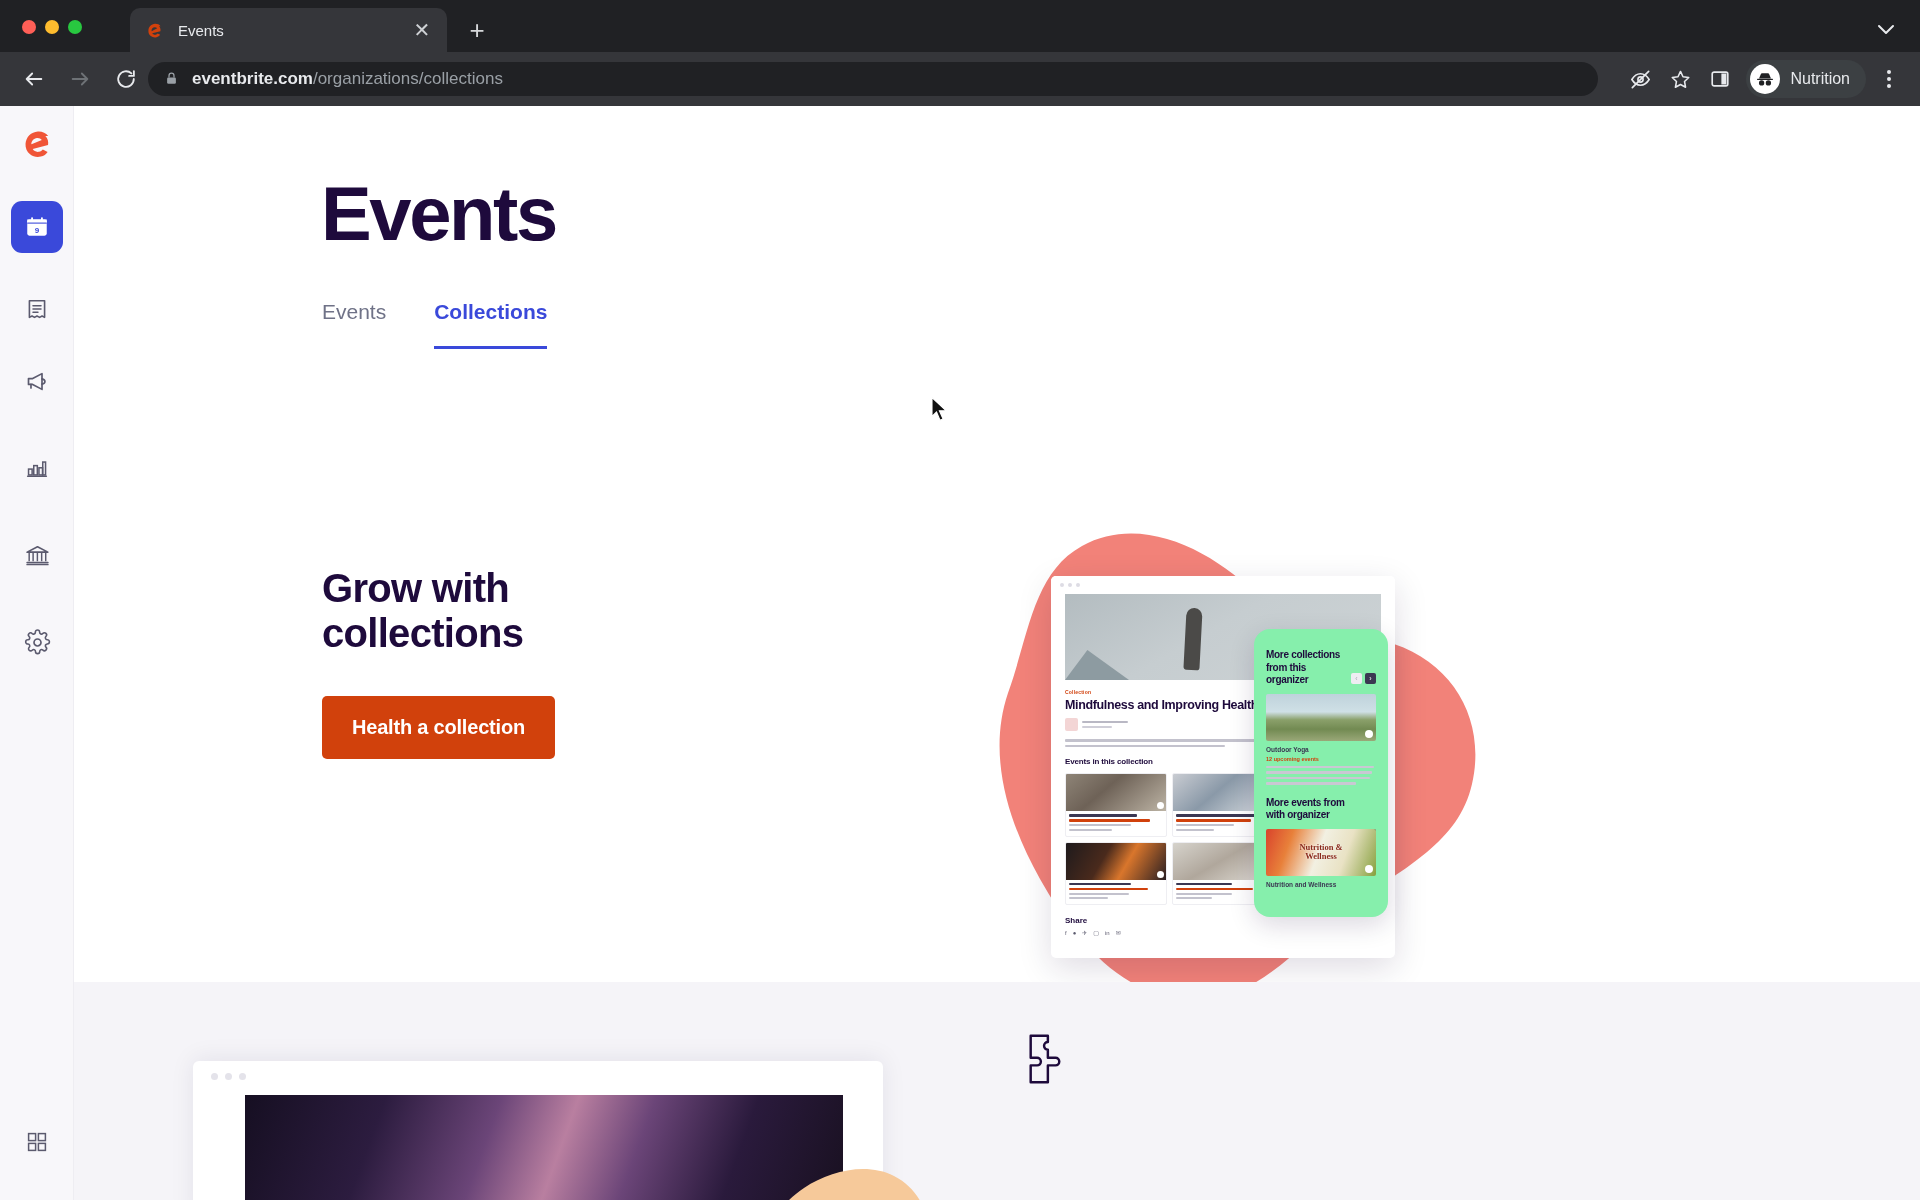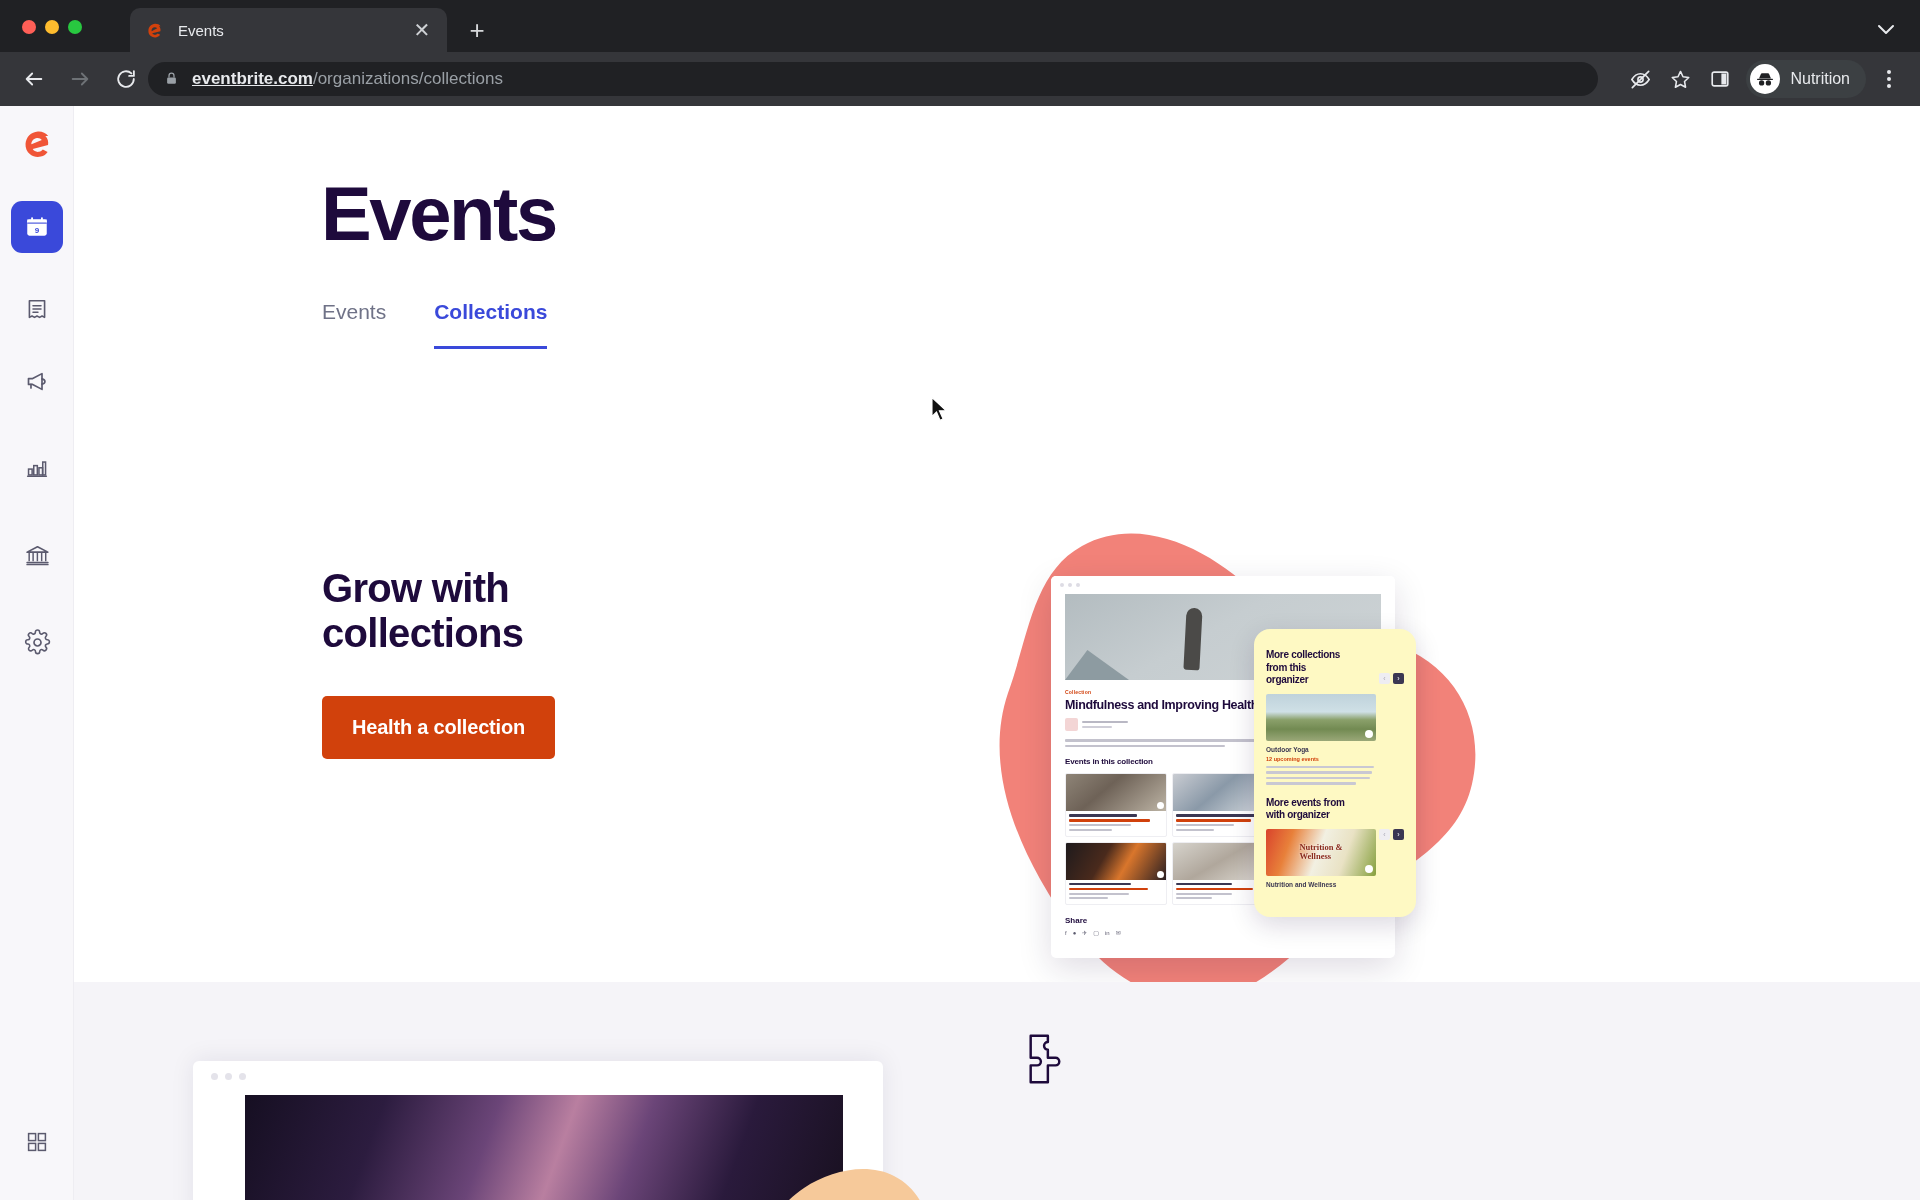--- a/index.html
+++ b/index.html
@@ -111,21 +111,21 @@
     display: flex;
     align-items: center;
     padding: 0 16px;
   }
   #lock-icon { width: 16px; height: 16px; flex: 0 0 16px; margin-right: 12px; }
   #omnibox-text {
     font-size: 17px;
     color: #9aa0a6;
     white-space: nowrap;
   }
-  #omnibox-text b { color: #e8eaed; font-weight: 700; text-decoration: underline; }
+  #omnibox-text b { color: #e8eaed; font-weight: 700; }
 
   #toolbar-right {
     position: absolute;
     right: 14px; top: 8px;
     display: flex;
     align-items: center;
     height: 38px;
   }
   .tb-icon {
     width: 36px; height: 36px;
@@ -371,22 +371,22 @@
   }
   #mock-share-icons {
     display: flex; gap: 6px; margin-top: 5px; align-items: center;
   }
   .share-ico { font-size: 6px; color: #5b5a6e; line-height: 1; }
 
   
   #mock-phone {
     position: absolute;
     left: 320px; top: 105px;
-    width: 162px; height: 288px;
-    background: #fef9c3;
+    width: 134px; height: 288px;
+    background: #86efac;
     border-radius: 16px;
     box-shadow: 0 8px 26px rgba(30,10,60,0.16);
     overflow: hidden;
     padding: 20px 28px 0 12px;
   }
   .phone-heading {
     font-size: 10px; font-weight: 800; color: #1e0a3c;
     line-height: 1.26; letter-spacing: -0.3px;
     white-space: pre-line;
   }
@@ -407,21 +407,21 @@
   #phone-img-yoga {
     background: linear-gradient(180deg,#bfd2db 0%,#cfe0e6 38%,#8aa06a 55%,#728a52 75%,#9aa878 100%);
   }
   #phone-img-nutrition {
     background: linear-gradient(110deg,#d9432c 0%,#e8803a 22%,#f2f0e2 48%,#e9e2c4 70%,#86a03e 100%);
     display:flex; align-items:center; justify-content:center;
   }
   #phone-nutrition-text {
     font-family: "Liberation Serif", serif;
     font-size: 8.5px; color: #8a2a1c; font-weight: 700;
-    text-align: left; line-height: 1.1;
+    text-align: center; line-height: 1.1;
     white-space: pre-line;
     text-shadow: 0 0 2px rgba(255,255,255,0.9);
   }
   .phone-card-title {
     font-size: 6.5px; color: #3b3752; font-weight: 600; margin-top: 5px;
   }
   .phone-card-sub {
     font-size: 5.5px; color: #d1410c; font-weight: 700; margin-top: 3px;
   }
 

